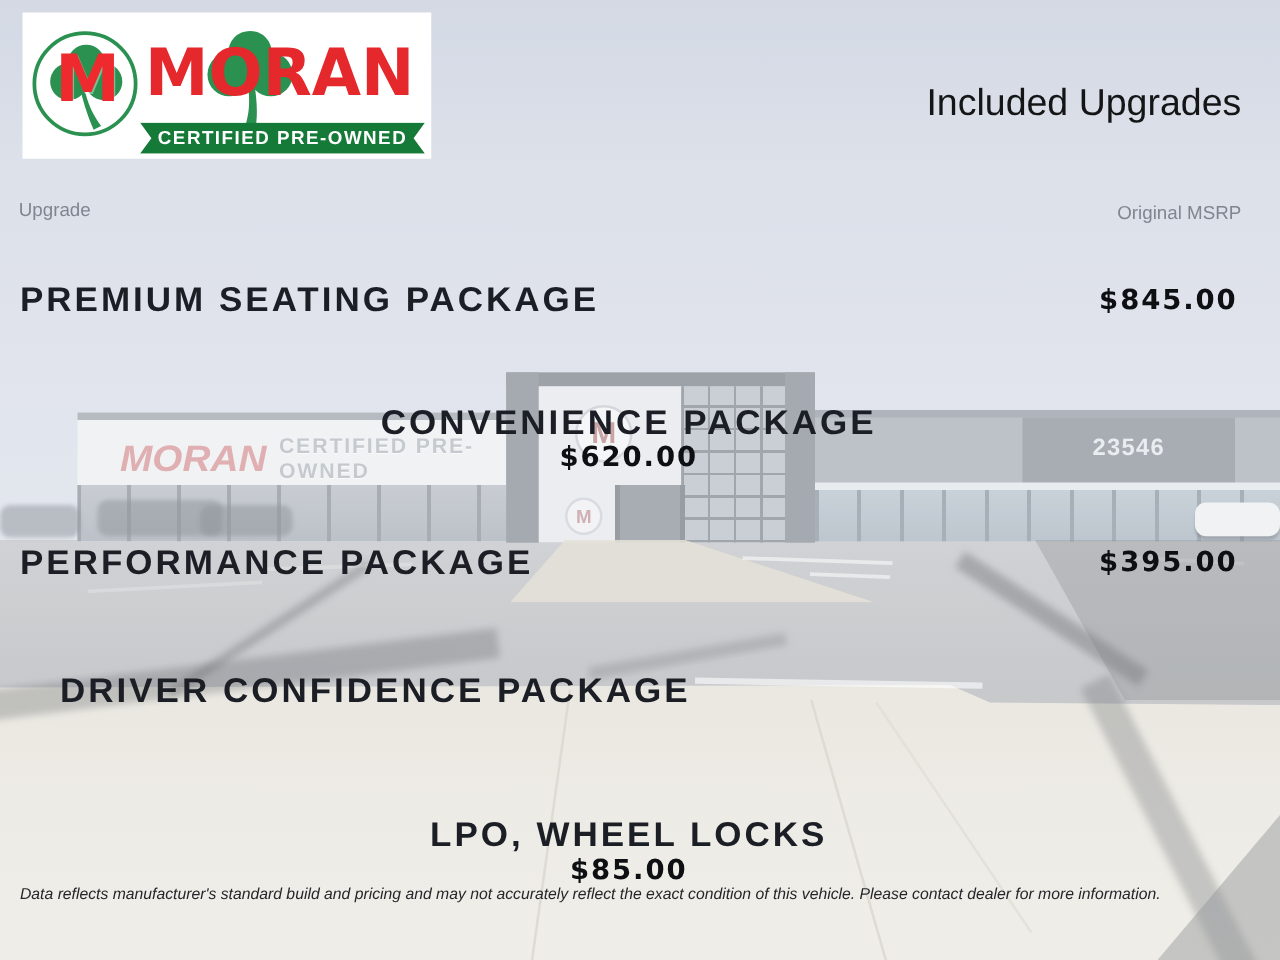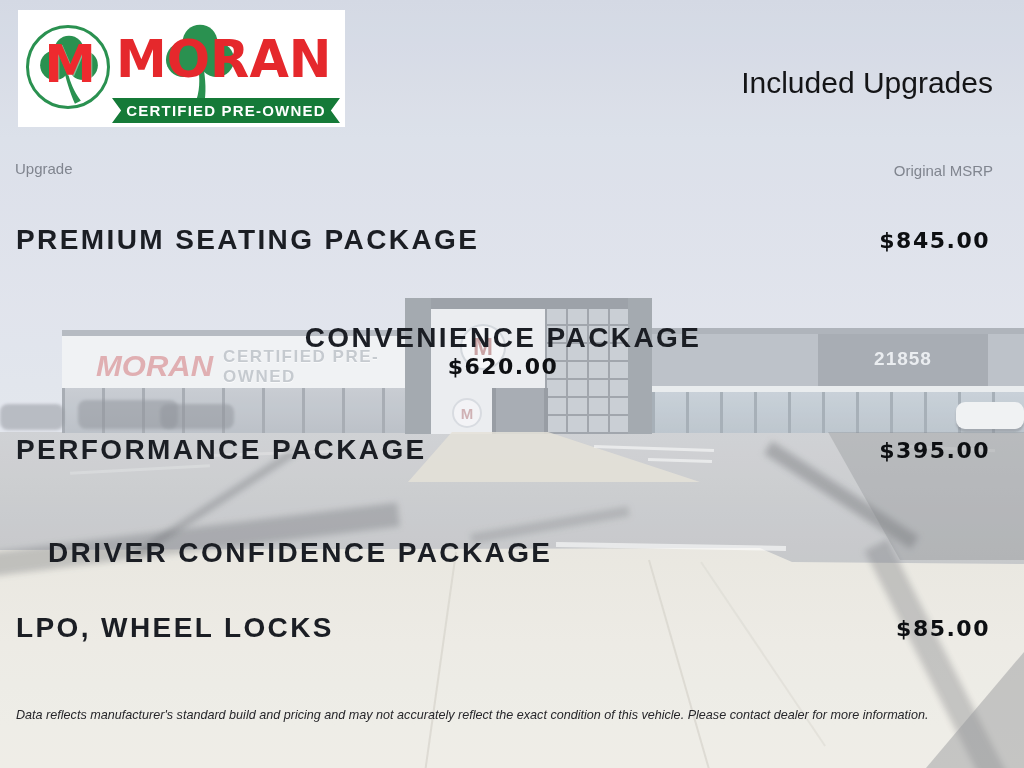--- a/index.html
+++ b/index.html
@@ -124,21 +124,21 @@
   .col-head{position:absolute;font-size:15px;color:#80858f;}
   .col-head.left{left:15px;top:160px;}
   .col-head.right{right:31px;top:162px;}
 
   .rows{position:absolute;left:16px;right:34px;top:0;height:768px;}
   .row{position:absolute;left:0;right:0;height:44px;display:flex;
        align-items:center;justify-content:space-between;}
   .row-name{font-size:28px;font-weight:700;letter-spacing:2.4px;color:#1b1e24;transform:scaleY(.98);}
   .row-price{font-family:"DejaVu Sans",sans-serif;font-size:22px;font-weight:700;
        letter-spacing:1.5px;color:#0d0f12;}
-  .r0{top:218px;} .r1{top:322px;flex-direction:column;} .r2{top:428px;} .r3{top:531px;margin-left:32px;} .r4{top:606px;}
+  .r0{top:218px;} .r1{top:322px;flex-direction:column;} .r2{top:428px;} .r3{top:531px;margin-left:32px;} .r4{top:652px;flex-direction:column;}
 
   .disclaimer{position:absolute;left:16px;top:708px;width:980px;
        font-size:12.6px;font-style:italic;color:#26262a;}
 </style>
 </head>
 <body>
 
 <div class="stage">
 
   <div class="bg">
@@ -169,21 +169,21 @@
     <div class="medallion">
         <span>M</span>
       </div>
     <div class="medallion small">
         <span>M</span>
       </div>
 
     <div class="wing-right"></div>
     <div class="wing-right-roof"></div>
     <div class="addr-block">
-      <span class="addr-num">21858</span>
+      <span class="addr-num">23546</span>
     </div>
     <div class="wing-right-fascia"></div>
     <div class="wing-right-glass"></div>
 
     <div class="walkway"></div>
 
     <div class="car car1"></div>
     <div class="car car2"></div>
     <div class="car car3"></div>
     <div class="car-white"></div>

